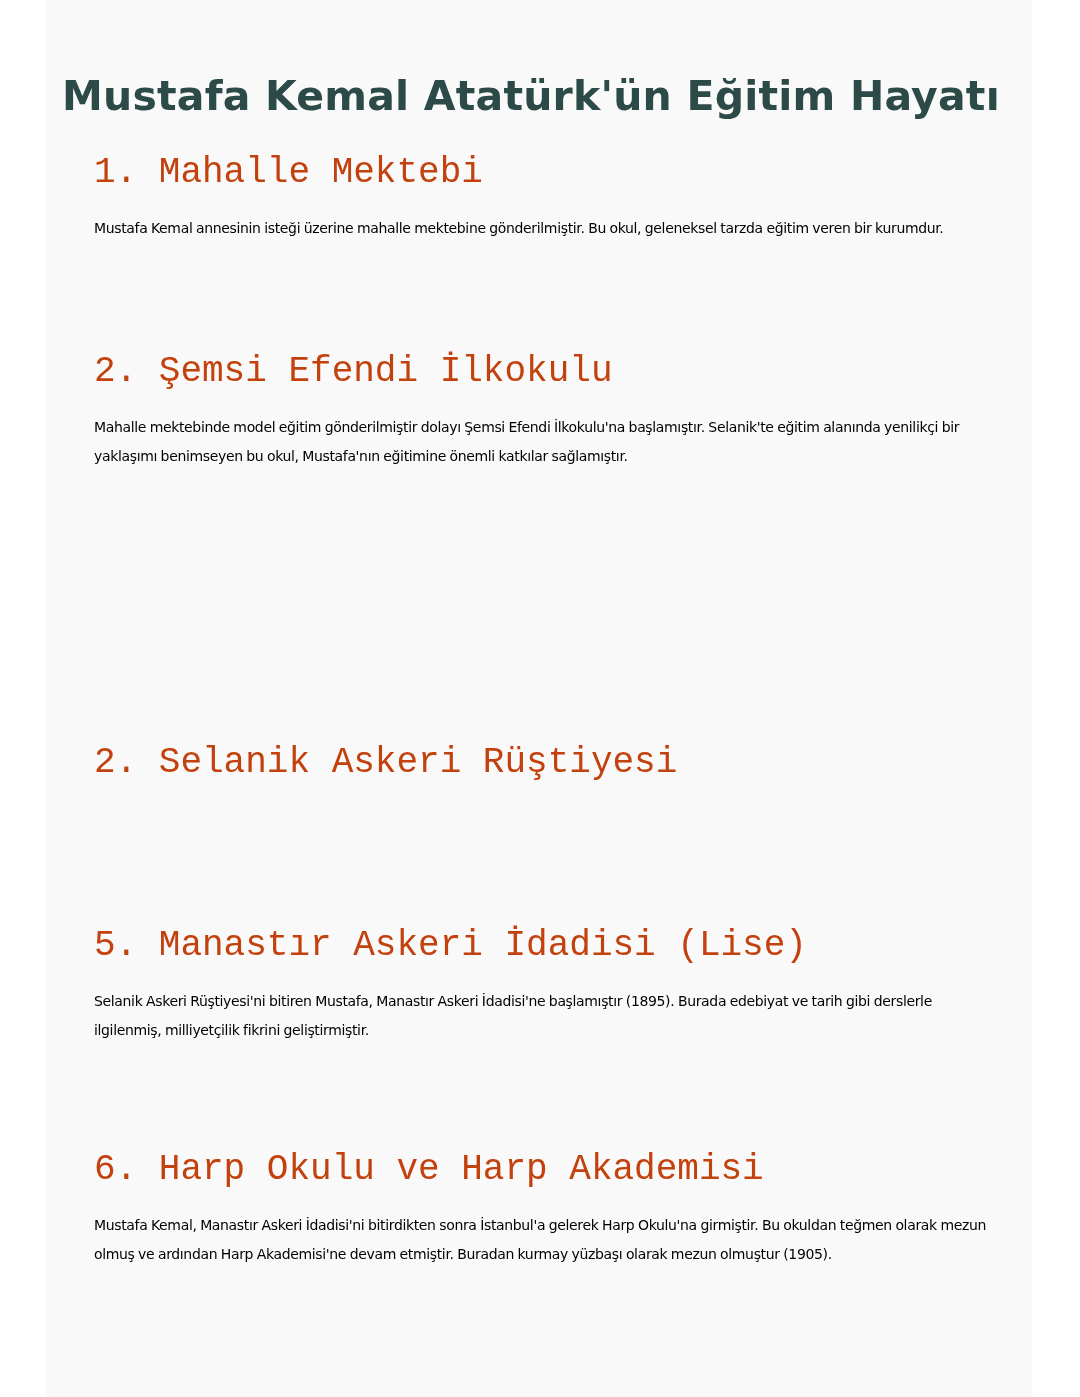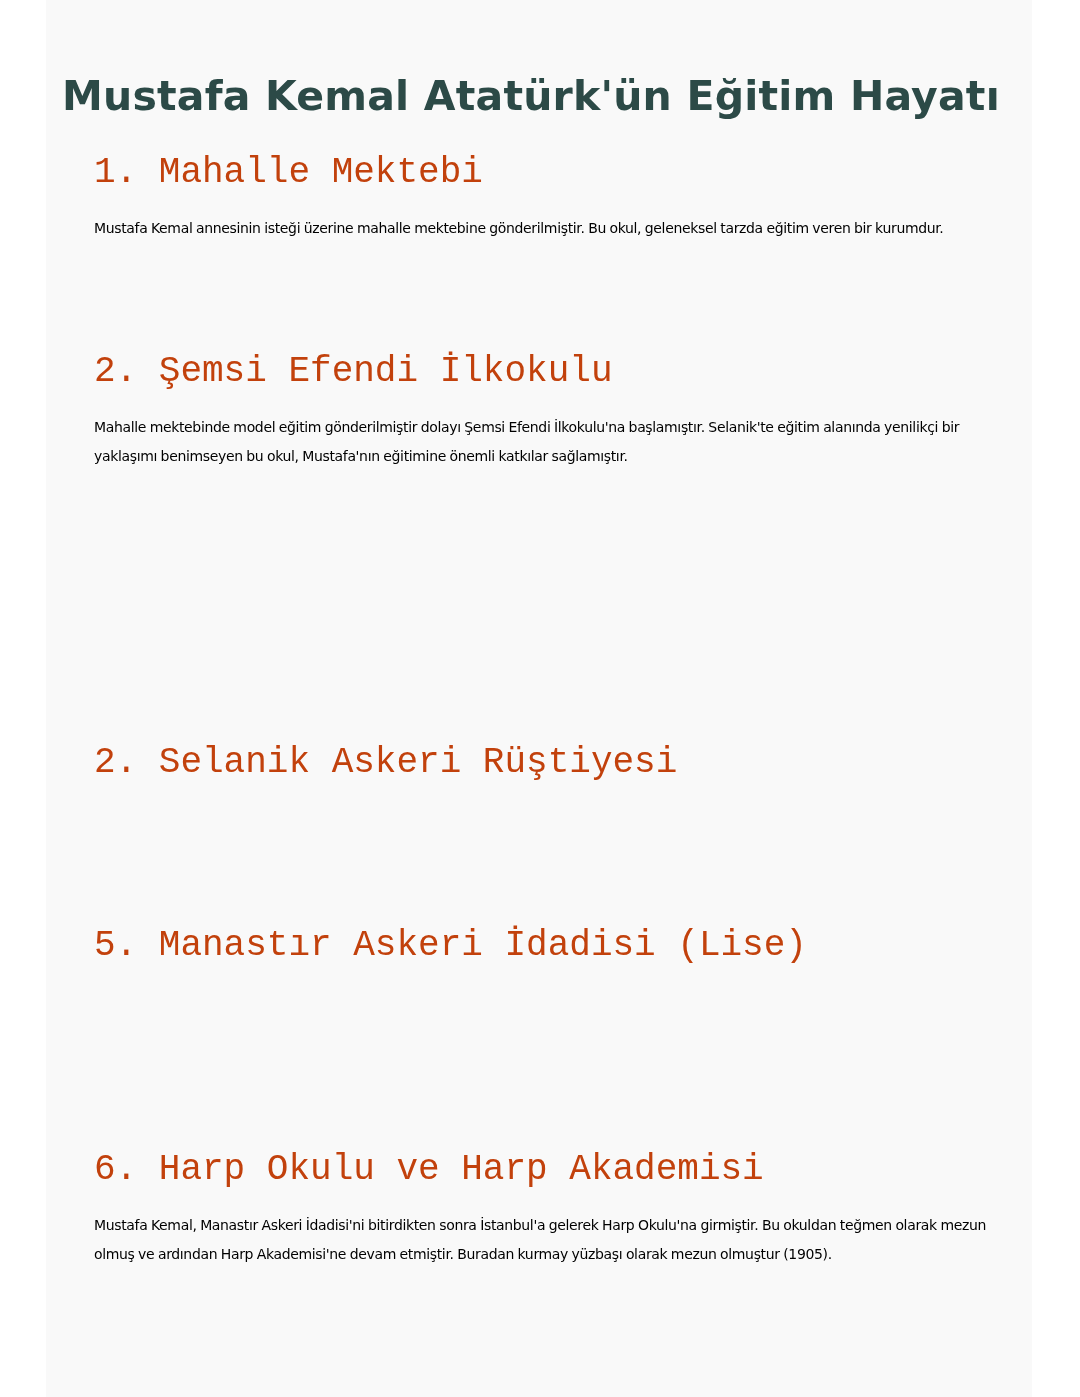--- a/index.html
+++ b/index.html
@@ -74,19 +74,20 @@
     <p class="section-body">Mahalle mektebinde model eğitim gönderilmiştir dolayı Şemsi Efendi İlkokulu'na başlamıştır. Selanik'te eğitim alanında yenilikçi bir yaklaşımı benimseyen bu okul, Mustafa'nın eğitimine önemli katkılar sağlamıştır.</p>
   </section>
 
 
   <section class="section" style="top:743px;">
     <h2 class="section-heading">2. Selanik Askeri Rüştiyesi</h2>
   </section>
 
   <section class="section" style="top:926px;">
     <h2 class="section-heading">5. Manastır Askeri İdadisi (Lise)</h2>
+    <p class="section-body">Selanik Askeri Rüştiyesi'ni bitiren Mustafa, Manastır Askeri İdadisi'ne başlamıştır (1895). Burada edebiyat ve tarih gibi derslerle ilgilenmiş, milliyetçilik fikrini geliştirmiştir.</p>
   </section>
 
   <section class="section" style="top:1150px;">
     <h2 class="section-heading">6. Harp Okulu ve Harp Akademisi</h2>
     <p class="section-body">Mustafa Kemal, Manastır Askeri İdadisi'ni bitirdikten sonra İstanbul'a gelerek Harp Okulu'na girmiştir. Bu okuldan teğmen olarak mezun olmuş ve ardından Harp Akademisi'ne devam etmiştir. Buradan kurmay yüzbaşı olarak mezun olmuştur (1905).</p>
   </section>
 </div>
 
 </body></html>

